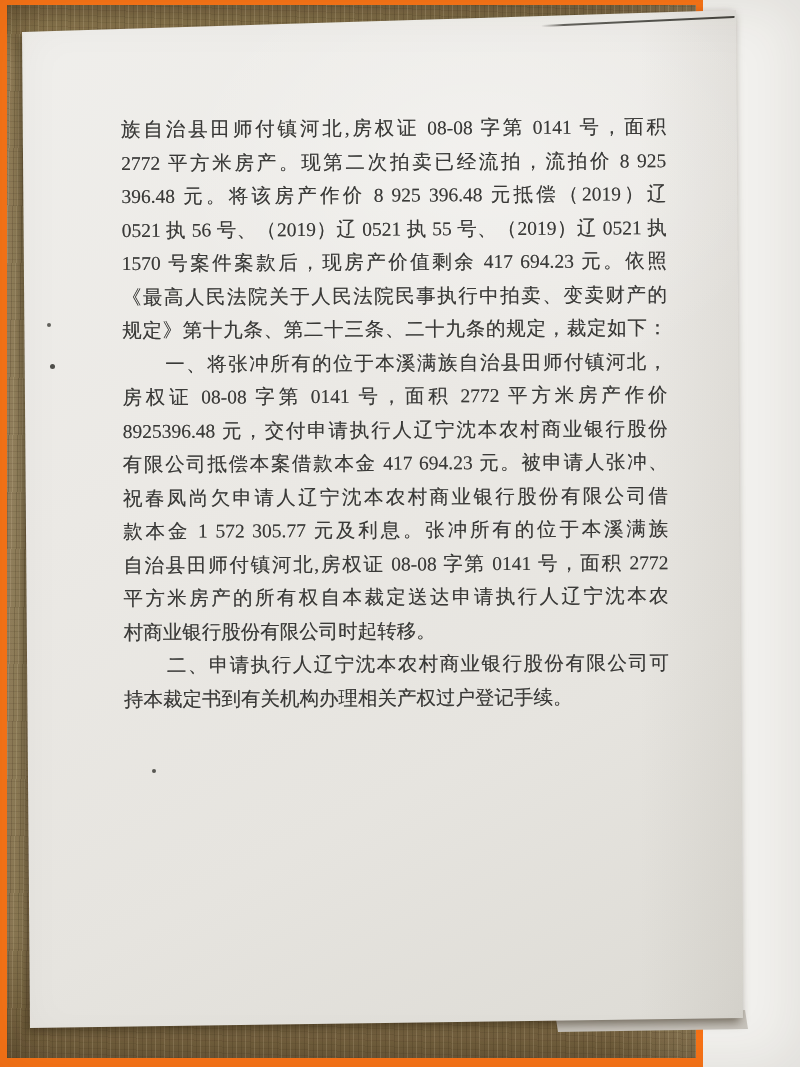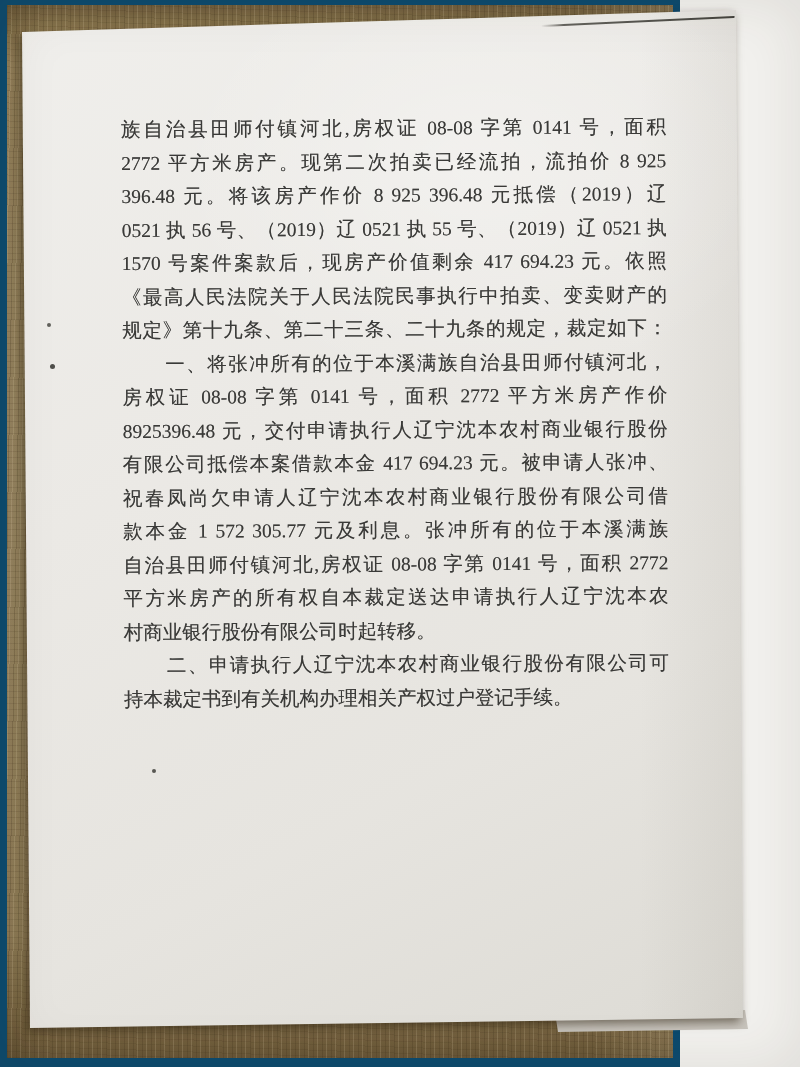--- a/index.html
+++ b/index.html
@@ -8,21 +8,22 @@
     width: 800px;
     height: 1067px;
     overflow: hidden;
     background: #f2f1ee;
     font-family: "Liberation Serif", "DejaVu Serif", serif;
   }
   .photo {
     position: absolute;
     left: 0; top: 0;
     width: 680px; height: 1067px;
-    background: #0c4a6e;
+    background: #f97316;
+    padding-left: 23px;
   }
   
   .wood {
     position: absolute;
     left: 7px; top: 5px; right: 7px; bottom: 9px;
     background-color: #9c8a63;
     background-image:
       repeating-linear-gradient(91deg,
         rgba(62,48,26,0.22) 0 1px, transparent 1px 4px,
         rgba(238,222,186,0.16) 4px 5px, transparent 5px 9px),

